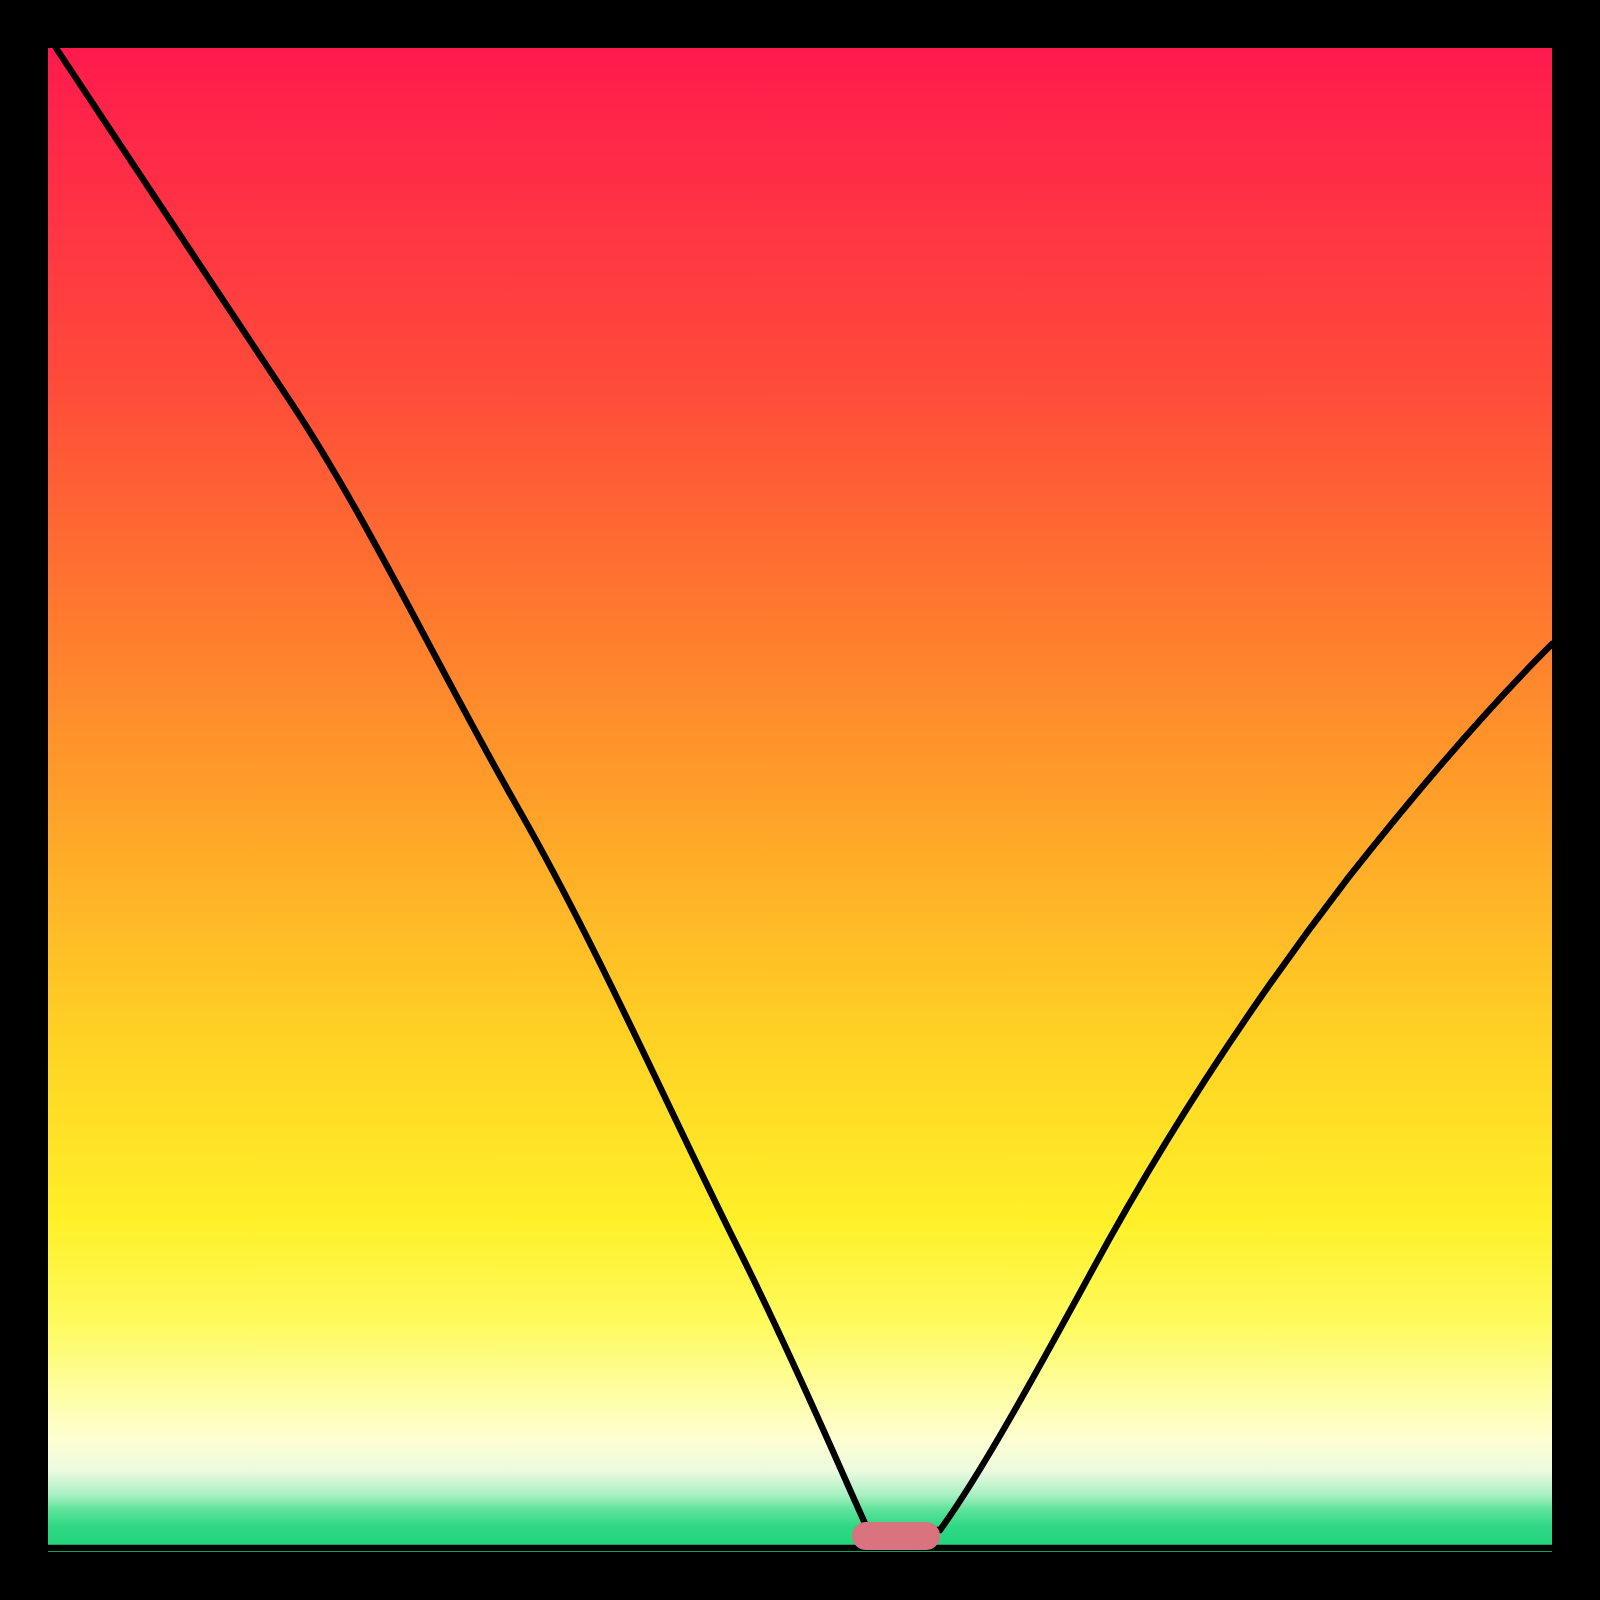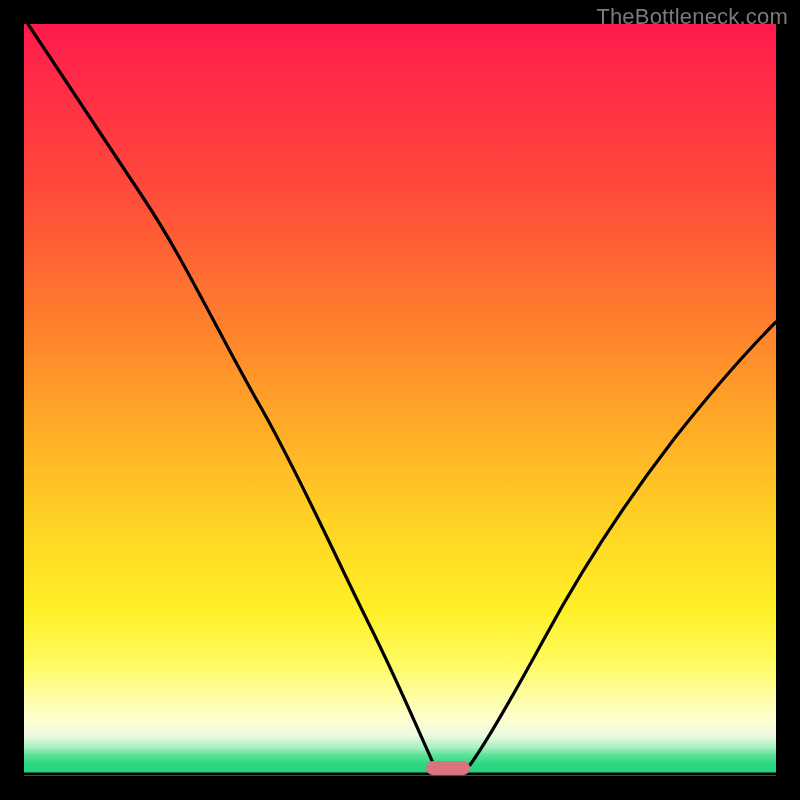--- a/index.html
+++ b/index.html
@@ -88,14 +88,13 @@
                C 465 715, 490 670, 520 615
                C 555 550, 600 480, 650 415
                C 695 358, 730 320, 752 298" fill="none" stroke="#000" stroke-width="3.2" stroke-linecap="round"></path>
 
       <line x1="0" y1="750" x2="752" y2="750" stroke="#000" stroke-width="3.2"></line>
 
       <rect x="402" y="737" width="44" height="14" rx="7" ry="7" fill="#d9747e"></rect>
     </svg>
   </div>
 
-  <div class="watermark">TheBottleneck.com</div>
 </div>
 
 </body></html>

